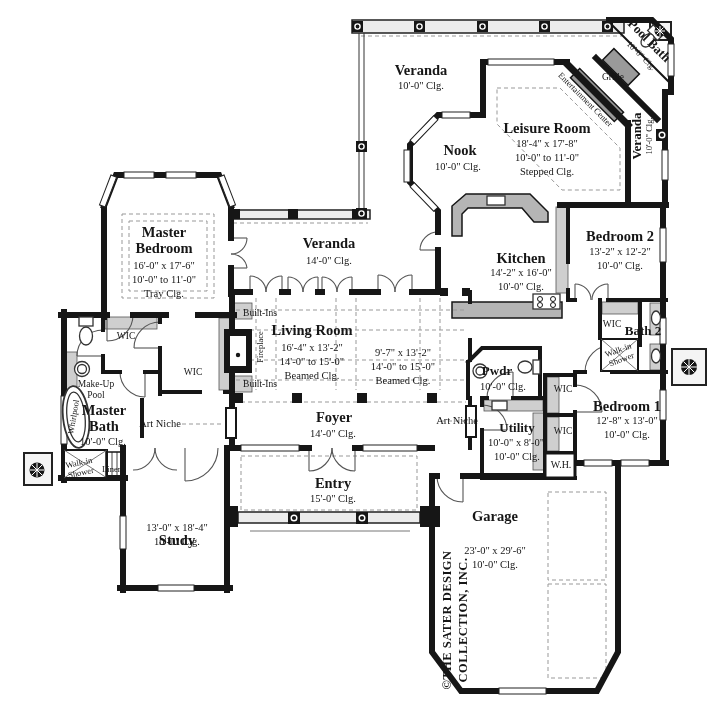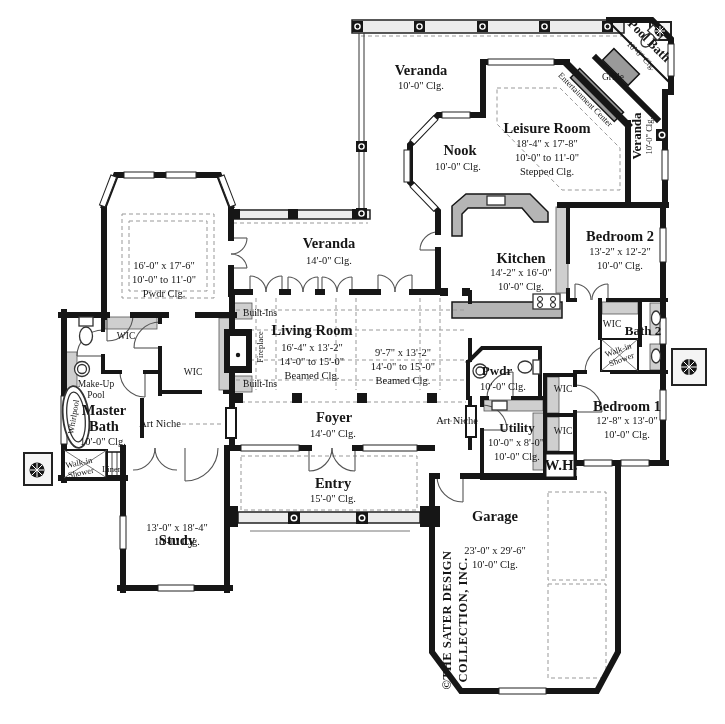--- a/index.html
+++ b/index.html
@@ -8,21 +8,21 @@
   #plan svg{position:absolute;left:0;top:0;}
   .lbl{position:absolute;transform:translate(-50%,-50%);text-align:center;
        white-space:nowrap;line-height:1.12;color:#161616;z-index:5;}
   .wrap{white-space:normal;}
   .room{font-weight:700;font-size:14.5px;}
   .room-sm{font-weight:700;font-size:13px;}
   .dims{font-size:10.5px;}
   .sub{font-size:10.5px;}
   .feat{font-size:9.5px;}
   .tiny{font-size:8.5px;}
-  .wh{font-weight:700;font-size:15px;}
+  .wh{font-weight:400;font-size:10px;}
   .r-90{transform:translate(-50%,-50%) rotate(-90deg);}
   .r45{transform:translate(-50%,-50%) rotate(45deg);}
   .r-12{transform:translate(-50%,-50%) rotate(-12deg);}
   .r-20{transform:translate(-50%,-50%) rotate(-20deg);}
   .r-80{transform:translate(-50%,-50%) rotate(-80deg);}
   .copy{font-weight:700;font-size:12.5px;letter-spacing:.5px;line-height:1.25;}
 </style>
 </head>
 <body>
 
@@ -335,23 +335,24 @@
           <circle r="8" fill="#161616"></circle>
           <path d="M-8,0 H8 M0,-8 V8 M-5.5,-5.5 L5.5,5.5 M-5.5,5.5 L5.5,-5.5" stroke="#fff" stroke-width="1"></path>
         </g>
     <g transform="translate(660,31)">
           <circle r="5.5" fill="#161616"></circle>
           <path d="M-5,0 H5 M0,-5 V5 M-3.5,-3.5 L3.5,3.5 M-3.5,3.5 L3.5,-3.5" stroke="#fff" stroke-width="1"></path>
         </g>
   </g>
 </svg>
 
+<div class="lbl room wrap" style="left:164px;top:240px;width:92px">Master Bedroom</div>
 <div class="lbl dims" style="left:164px;top:266px">16'-0" x 17'-6"</div>
 <div class="lbl dims" style="left:164px;top:280px">10'-0" to 11'-0"</div>
-<div class="lbl dims" style="left:164px;top:294px">Pwdr Clg.</div>
+<div class="lbl dims" style="left:164px;top:294px">Tray Clg.</div>
 
 <div class="lbl room" style="left:421px;top:70px">Veranda</div>
 <div class="lbl sub" style="left:421px;top:86px">10'-0" Clg.</div>
 
 <div class="lbl room" style="left:460px;top:150px">Nook</div>
 <div class="lbl sub" style="left:458px;top:167px">10'-0" Clg.</div>
 
 <div class="lbl room" style="left:547px;top:128px">Leisure Room</div>
 <div class="lbl dims" style="left:547px;top:144px">18'-4" x 17'-8"</div>
 <div class="lbl dims" style="left:547px;top:158px">10'-0" to 11'-0"</div>

